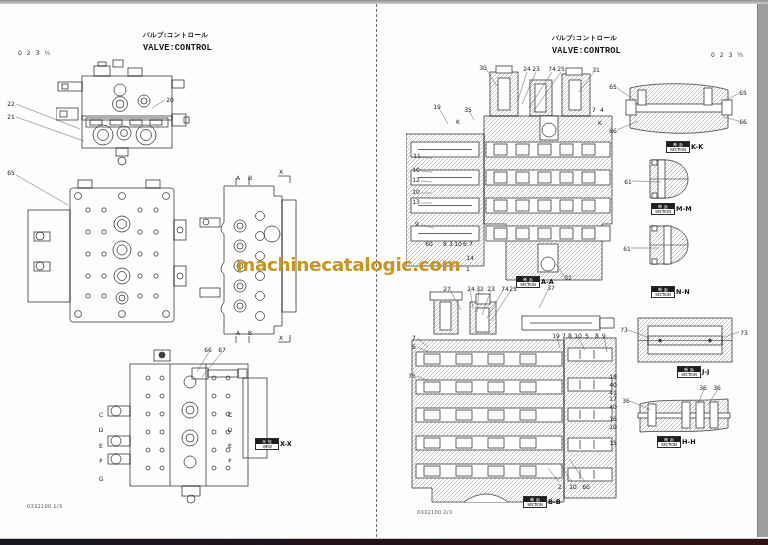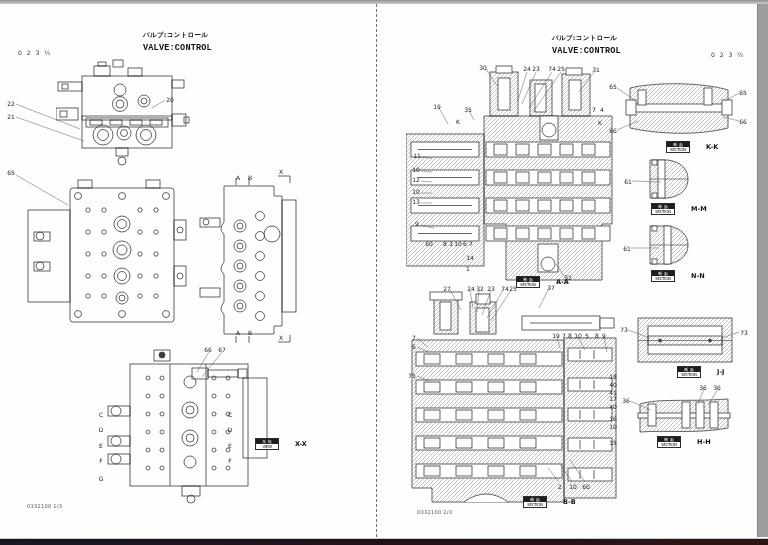--- a/index.html
+++ b/index.html
@@ -22,21 +22,21 @@
   .footer-code{position:absolute;font-size:6px;color:#555;white-space:nowrap;
     transform:scale(.85);transform-origin:left top;letter-spacing:.3px}
   .title-block{position:absolute;white-space:nowrap}
   .title-jp{font-size:6.5px;font-weight:bold;color:#111;letter-spacing:.3px}
   .title-en{font-size:8.5px;font-weight:bold;margin-top:3px;color:#111;
     font-family:"Liberation Mono","DejaVu Sans Mono",monospace;letter-spacing:.2px}
   svg.diagram{position:absolute;z-index:6}
   #leader-layer{position:absolute;left:0;top:0;z-index:14}
   .callout{position:absolute;font-size:6px;color:#1d1d1d;z-index:20;
     transform:translate(-50%,-50%);white-space:nowrap}
-  .sec-label{position:absolute;display:flex;align-items:center;gap:16px;z-index:20}
+  .sec-label{position:absolute;display:flex;align-items:center;gap:1px;z-index:20}
   .sl-box{display:inline-flex;flex-direction:column;border:1px solid #2b2b2b;width:24px;background:#fff}
   .sl-jp{font-size:4px;line-height:5px;height:5px;background:#1e1e1e;color:#fff;
     text-align:center;overflow:hidden}
   .sl-en{font-size:4px;line-height:5px;height:5px;color:#111;text-align:center;
     overflow:hidden;letter-spacing:-.3px}
   .sl-ref{font-size:6.5px;font-weight:bold;color:#111}
   .watermark{position:absolute;left:236px;top:254px;font-size:18.5px;font-weight:bold;
     letter-spacing:-.4px;color:#c9951d;z-index:40;white-space:nowrap}
 </style>
 </head>
@@ -605,21 +605,21 @@
         </span>
         <span class="sl-ref">K-K</span>
       </div>
       <div class="sec-label" style="left: 651px; top: 203px; align-items: center;">
         <span class="sl-box">
           <span class="sl-jp">断 面</span>
           <span class="sl-en">SECTION</span>
         </span>
         <span class="sl-ref">M-M</span>
       </div>
-      <div class="sec-label" style="left: 651px; top: 270px;">
+      <div class="sec-label" style="left: 651px; top: 286px;">
         <span class="sl-box">
           <span class="sl-jp">断 面</span>
           <span class="sl-en">SECTION</span>
         </span>
         <span class="sl-ref">N-N</span>
       </div>
       <div class="sec-label" style="left: 657px; top: 366px; padding-left: 20px;">
         <span class="sl-box">
           <span class="sl-jp">断 面</span>
           <span class="sl-en">SECTION</span>
@@ -628,13 +628,14 @@
       </div>
       <div class="sec-label" style="left: 657px; top: 436px;">
         <span class="sl-box">
           <span class="sl-jp">断 面</span>
           <span class="sl-en">SECTION</span>
         </span>
         <span class="sl-ref">H-H</span>
       </div>
     </div>
 
+  <div class="watermark">machinecatalogic.com</div>
 </div>
 
 </body></html>

